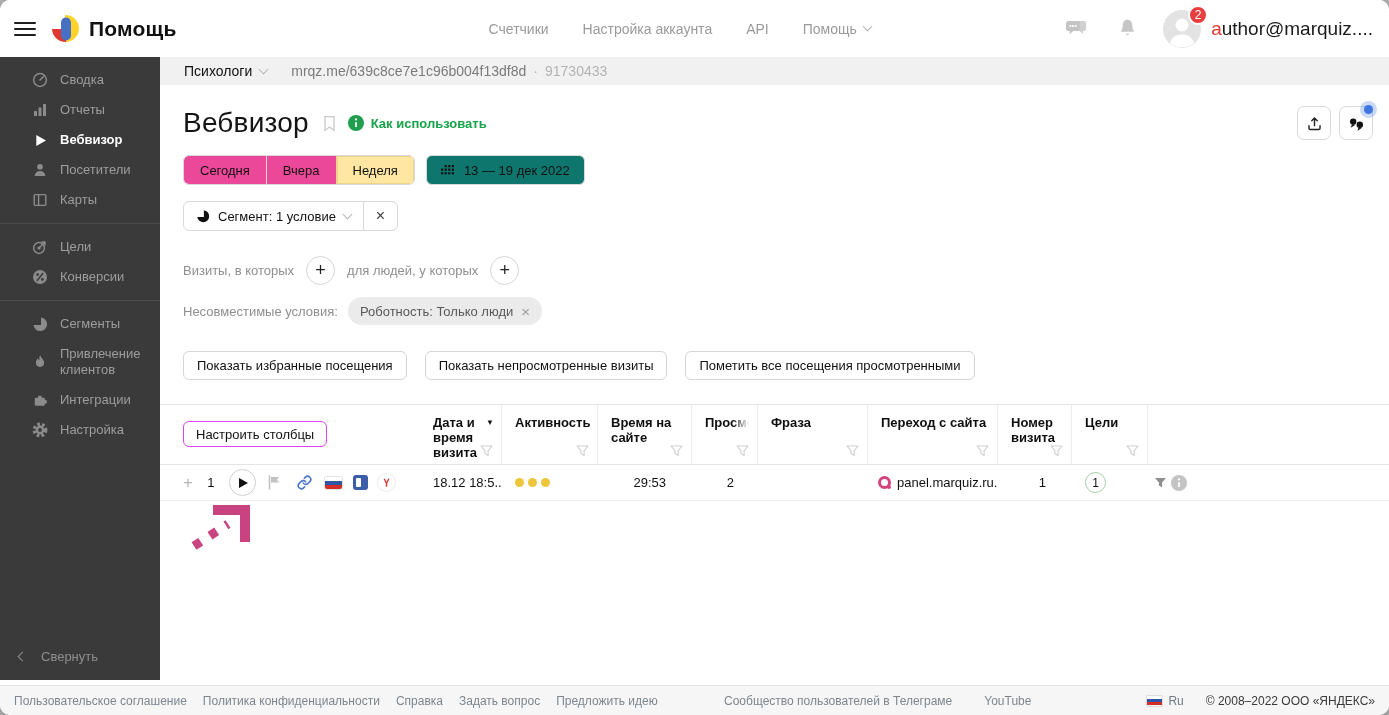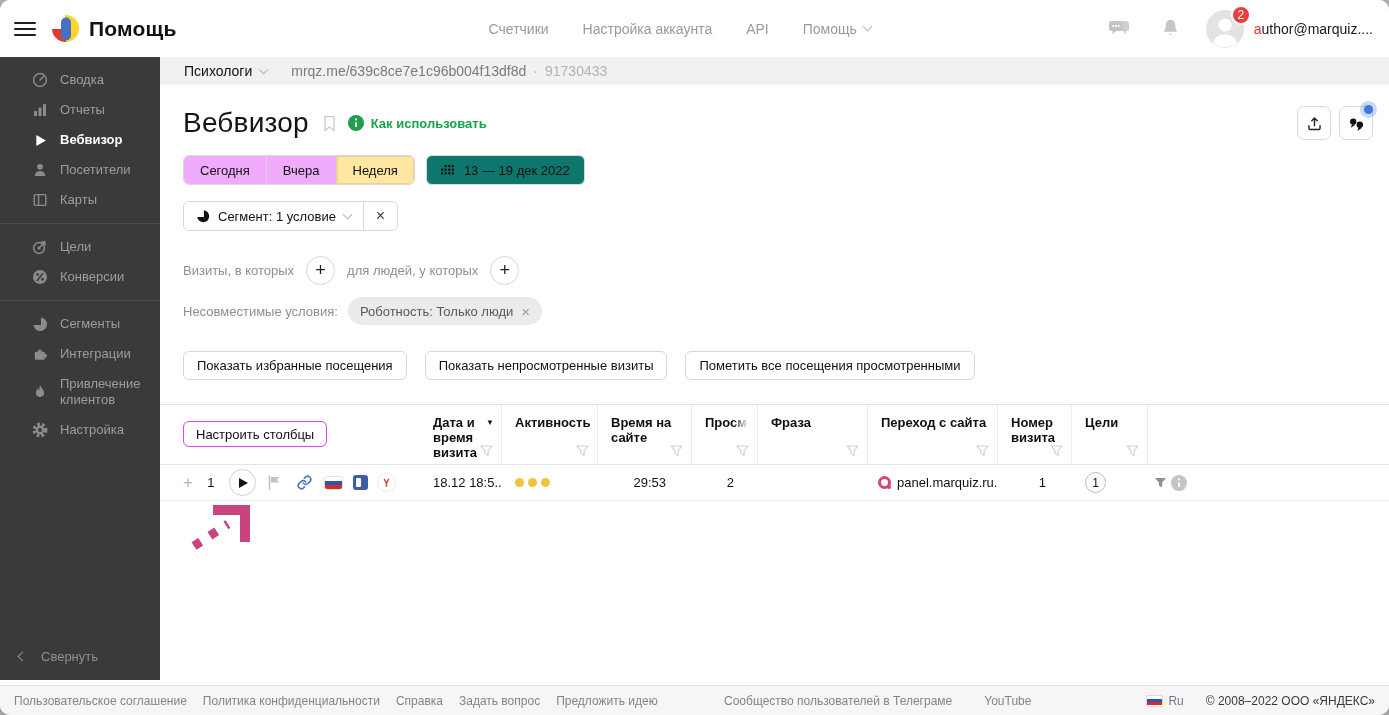--- a/index.html
+++ b/index.html
@@ -15,21 +15,21 @@
   .logo-mark::after{content:"";position:absolute;left:50%;top:50%;transform:translate(-50%,-50%);width:10px;height:23px;border-radius:5px;background:#4770c4;}
   .logo-text{font-size:21px;font-weight:700;color:#111;letter-spacing:.2px;}
   .topnav{display:flex;gap:34px;margin-left:312px;font-size:14px;color:#9a9a9a;}
   .topnav-item{cursor:pointer;display:flex;align-items:center;gap:7px;white-space:nowrap;justify-content:flex-end;}
   .chev-down{width:7px;height:7px;border-right:1.5px solid #b5b5b5;border-bottom:1.5px solid #b5b5b5;transform:rotate(45deg);margin-top:-4px;}
   .top-right{margin-left:auto;display:flex;align-items:center;}
   .top-icon{cursor:pointer;display:flex;}
   .top-icon + .top-icon{margin-left:30px;}
   .avatar{position:relative;width:38px;height:38px;margin-left:26px;cursor:pointer;flex:none;}
   .badge{position:absolute;top:-5px;right:-7px;min-width:20px;height:20px;border-radius:10px;background:#e83e3e;color:#fff;font-size:12px;display:flex;align-items:center;justify-content:center;border:2px solid #fff;padding:0 3px;}
-  .user-email{margin-left:10px;font-size:14px;color:#1a1a1a;display:inline-block;white-space:nowrap;cursor:pointer;}
+  .user-email{margin-left:10px;font-size:19px;color:#1a1a1a;display:inline-block;white-space:nowrap;cursor:pointer;}
   .user-email::first-letter{color:#e0392f;}
 
   
   .sidebar{position:absolute;left:0;top:57px;width:160px;height:623px;background:#3a3a3a;color:#9d9d9d;}
   .side-group{padding:8px 0;margin-left:16px;}
   .side-divider{height:1px;background:#4b4b4b;}
   .side-item{display:flex;align-items:center;gap:12px;padding:7px 16px;font-size:13px;line-height:16px;cursor:pointer;}
   .side-item .s-icon{width:16px;height:16px;flex:none;color:#8b8b8b;display:flex;align-items:center;justify-content:center;}
   .side-item.active{color:#fff;font-weight:700;}
   .side-item.active .s-icon{color:#fff;}
@@ -49,21 +49,21 @@
   .page-title{font-size:28px;color:#141414;font-weight:500;letter-spacing:.2px;}
   .bookmark{margin-left:14px;display:flex;cursor:pointer;}
   .howto{margin-left:12px;display:flex;align-items:center;gap:7px;cursor:pointer;}
   .howto-label{color:#17a34a;font-size:13px;font-weight:700;}
   .title-actions{margin-left:auto;display:flex;gap:8px;}
   .sq-btn{position:relative;width:34px;height:34px;border:1px solid #d9d9d9;border-radius:7px;background:#fff;display:flex;align-items:center;justify-content:center;cursor:pointer;}
   .fb-dot{position:absolute;top:-2px;right:-1px;width:9px;height:9px;border-radius:50%;background:#3f76e0;box-shadow:0 0 0 4px rgba(63,118,224,.28);}
 
   .tabs-row{display:flex;margin-top:13px;gap:11px;}
   .seg-group{display:flex;border:1px solid #d9d9d9;border-radius:6px;overflow:hidden;height:30px;background:#fff;}
-  .tab{padding:0 16px;display:flex;align-items:center;font-size:13px;color:#111;background:#f0abfc;border-left:1px solid #d9d9d9;cursor:pointer;white-space:nowrap;}
+  .tab{padding:0 16px;display:flex;align-items:center;font-size:13px;color:#111;background:#ec4899;border-left:1px solid #d9d9d9;cursor:pointer;white-space:nowrap;}
   .tab:first-child{border-left:none;}
   .tab.selected{background:#ffe6a3;box-shadow:inset 0 0 0 1px #eed489;border-left-color:#eed489;}
   .date-btn{display:flex;align-items:center;gap:10px;border:1px solid #d9d9d9;border-radius:6px;padding:0 14px;font-size:13px;color:#111;height:30px;cursor:pointer;background:#0f766e;white-space:nowrap;}
 
   .segment-row{display:flex;margin-top:16px;}
   .seg-pair{display:flex;border:1px solid #d9d9d9;border-radius:6px;height:30px;overflow:hidden;background:#fff;}
   .seg-main{display:flex;align-items:center;gap:8px;padding:0 12px;font-size:13px;color:#111;cursor:pointer;}
   .seg-close{display:flex;align-items:center;justify-content:center;width:34px;border-left:1px solid #d9d9d9;cursor:pointer;color:#3c3c3c;font-size:16px;}
 
   .visits-row{display:flex;align-items:center;gap:12px;margin-top:25px;font-size:13px;color:#8f8f8f;}
@@ -270,34 +270,34 @@
         <span class="s-icon">
             <svg width="16" height="16" viewBox="0 0 16 16">
               <path d="M9 1.5 A6.8 6.8 0 1 1 1.5 9 L9 9 Z" fill="currentColor"></path>
             </svg>
           </span>
         <span>Сегменты</span>
       </div>
       <div class="side-item">
         <span class="s-icon">
             <svg width="16" height="16" viewBox="0 0 16 16">
+              <path d="M8.2 1.3c.9 2.9 3.9 4.3 3.9 7.5a4.1 4.1 0 0 1-8.2 0c0-2 1.1-3.3 1.9-4.6.4 1 .9 1.7 1.7 2.1-.4-1.9-.1-3.6.7-5z" fill="currentColor"></path>
+            </svg>
+          </span>
+        <span style="max-width:96px">Привлечение клиентов</span>
+      </div>
+      <div class="side-item">
+        <span class="s-icon">
+            <svg width="16" height="16" viewBox="0 0 16 16">
               <rect x="2.8" y="5.8" width="10" height="8" rx="1" fill="currentColor"></rect>
               <circle cx="7.8" cy="5.4" r="2" fill="currentColor"></circle>
               <circle cx="13" cy="9.8" r="2" fill="currentColor"></circle>
             </svg>
           </span>
         <span>Интеграции</span>
-      </div>
-      <div class="side-item">
-        <span class="s-icon">
-            <svg width="16" height="16" viewBox="0 0 16 16">
-              <path d="M8.2 1.3c.9 2.9 3.9 4.3 3.9 7.5a4.1 4.1 0 0 1-8.2 0c0-2 1.1-3.3 1.9-4.6.4 1 .9 1.7 1.7 2.1-.4-1.9-.1-3.6.7-5z" fill="currentColor"></path>
-            </svg>
-          </span>
-        <span style="max-width:96px">Привлечение клиентов</span>
       </div>
       <div class="side-item">
         <span class="s-icon">
             <svg width="16" height="16" viewBox="0 0 16 16">
               <circle cx="8" cy="8" r="5.4" fill="none" stroke="currentColor" stroke-width="4" stroke-dasharray="2.4 2.05"></circle>
               <circle cx="8" cy="8" r="4.4" fill="currentColor"></circle>
               <circle cx="8" cy="8" r="1.9" fill="#3a3a3a"></circle>
             </svg>
           </span>
         <span>Настройка</span>

